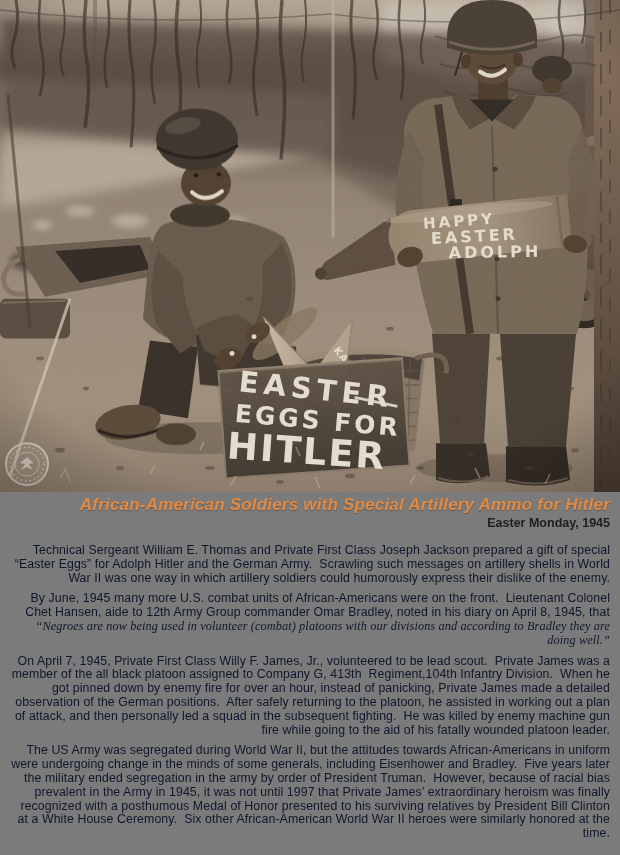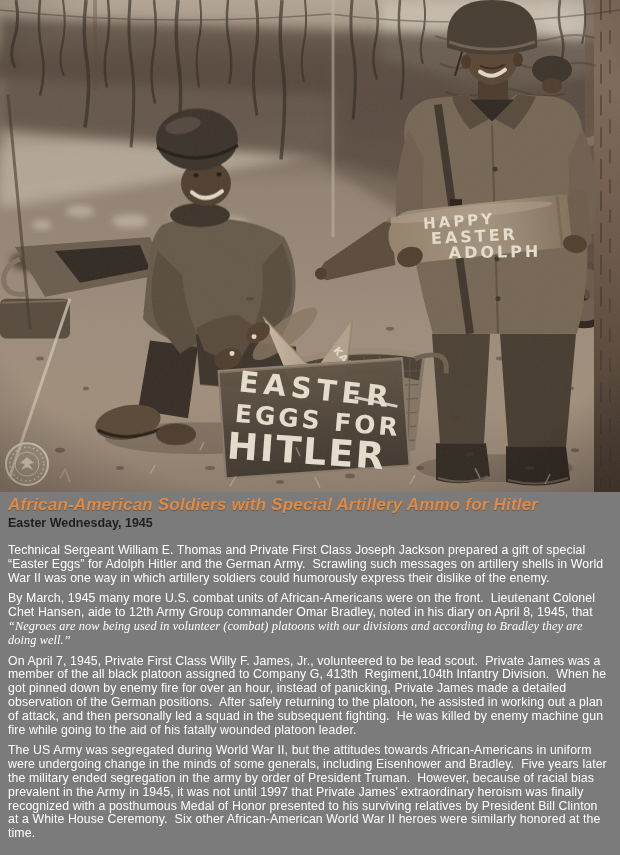--- a/index.html
+++ b/index.html
@@ -1,33 +1,33 @@
 <!DOCTYPE html>
 <html><head>
 <meta charset="utf-8">
 <style>
   html,body { margin:0; padding:0; background:#7b7b7b; }
   .page {
     position:relative; width:620px; height:855px; overflow:hidden;
-    background:#7b7b7b; font-family:"Liberation Sans", sans-serif;
+    background:#7b7b7b; font-family:"Liberation Sans", sans-serif;text-align:right;
   }
   figure.photo { margin:0; width:620px; height:492px; }
   figure.photo svg { display:block; width:620px; height:492px; }
 
   .article { padding:2px 10px 0 8px; }
   .title {
     margin:0; font-style:italic; font-weight:700; font-size:17px; line-height:21px;
     color:#E08A43; letter-spacing:0.2px; text-shadow:0 1px 1px rgba(45,32,20,0.35);
     white-space:nowrap;
   }
   .subtitle {
     font-weight:700; font-size:12.5px; line-height:16px; color:#1f1f1f;
   }
   p.body {
-    margin:7px 0 0 0; font-size:12.3px; line-height:13.8px; color:#ffffff;
+    margin:7px 0 0 0; font-size:12.3px; line-height:13.8px; color:#0f172a;
     white-space:pre-wrap; letter-spacing:0.1px;
   }
   p.body.first { margin-top:13px; }
   .qi { font-style:italic;font-family:Liberation Serif, serif; }
 
   
   .chalk { font-family:"DejaVu Sans", sans-serif; font-weight:bold; fill:#efe8d9; }
 </style>
 </head>
 <body>
@@ -322,20 +322,20 @@
     </g>
 
     <rect x="0" y="0" width="620" height="494" fill="#6b573f" opacity="0.06"></rect>
     <rect x="0" y="0" width="620" height="494" fill="url(#vig)"></rect>
     <rect x="0" y="0" width="620" height="494" filter="url(#grain)" opacity="0.16"></rect>
   </svg>
   </figure>
 
   <section class="article">
     <h1 class="title">African-American Soldiers with Special Artillery Ammo for Hitler</h1>
-    <div class="subtitle">Easter Wednesday, 1945</div>
+    <div class="subtitle">Easter Monday, 1945</div>
     <p class="body first">Technical Sergeant William E. Thomas and Private First Class Joseph Jackson prepared a gift of special “Easter Eggs” for Adolph Hitler and the German Army.  Scrawling such messages on artillery shells in World War II was one way in which artillery soldiers could humorously express their dislike of the enemy.</p>
-    <p class="body"><span>By March, 1945 many more U.S. combat units of African-Americans were on the front.  Lieutenant Colonel Chet Hansen, aide to 12th Army Group commander Omar Bradley, noted in his diary on April 8, 1945, that </span><span class="qi">“Negroes are now being used in volunteer (combat) platoons with our divisions and according to Bradley they are doing well.”</span></p>
+    <p class="body"><span>By June, 1945 many more U.S. combat units of African-Americans were on the front.  Lieutenant Colonel Chet Hansen, aide to 12th Army Group commander Omar Bradley, noted in his diary on April 8, 1945, that </span><span class="qi">“Negroes are now being used in volunteer (combat) platoons with our divisions and according to Bradley they are doing well.”</span></p>
     <p class="body">On April 7, 1945, Private First Class Willy F. James, Jr., volunteered to be lead scout.  Private James was a member of the all black platoon assigned to Company G, 413th  Regiment,104th Infantry Division.  When he got pinned down by enemy fire for over an hour, instead of panicking, Private James made a detailed observation of the German positions.  After safely returning to the platoon, he assisted in working out a plan of attack, and then personally led a squad in the subsequent fighting.  He was killed by enemy machine gun fire while going to the aid of his fatally wounded platoon leader.</p>
     <p class="body">The US Army was segregated during World War II, but the attitudes towards African-Americans in uniform were undergoing change in the minds of some generals, including Eisenhower and Bradley.  Five years later the military ended segregation in the army by order of President Truman.  However, because of racial bias prevalent in the Army in 1945, it was not until 1997 that Private James’ extraordinary heroism was finally recognized with a posthumous Medal of Honor presented to his surviving relatives by President Bill Clinton at a White House Ceremony.  Six other African-American World War II heroes were similarly honored at the time.</p>
   </section>
 
 </div>
 
 </body></html>

